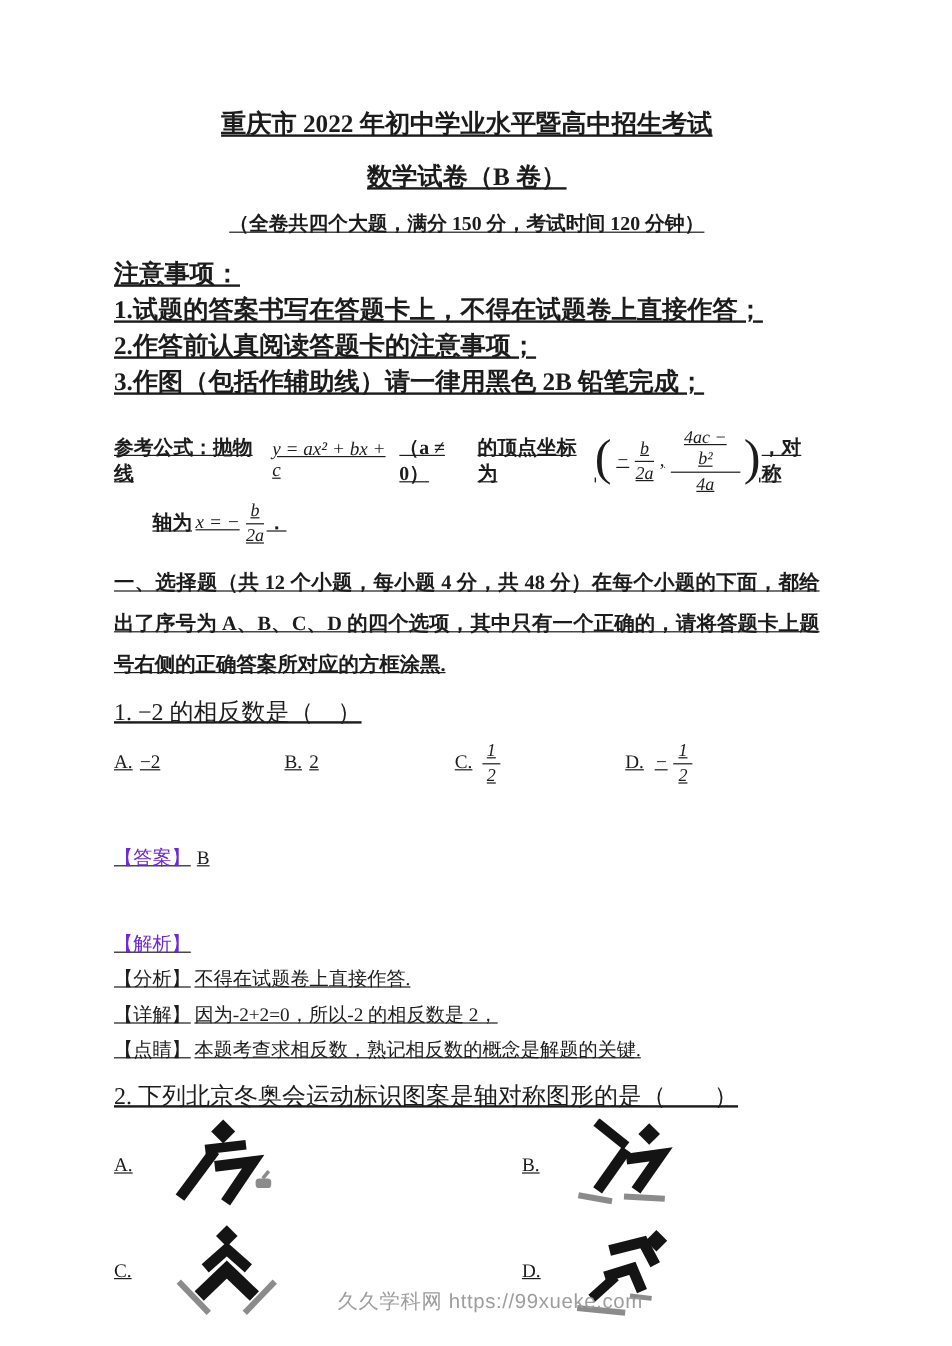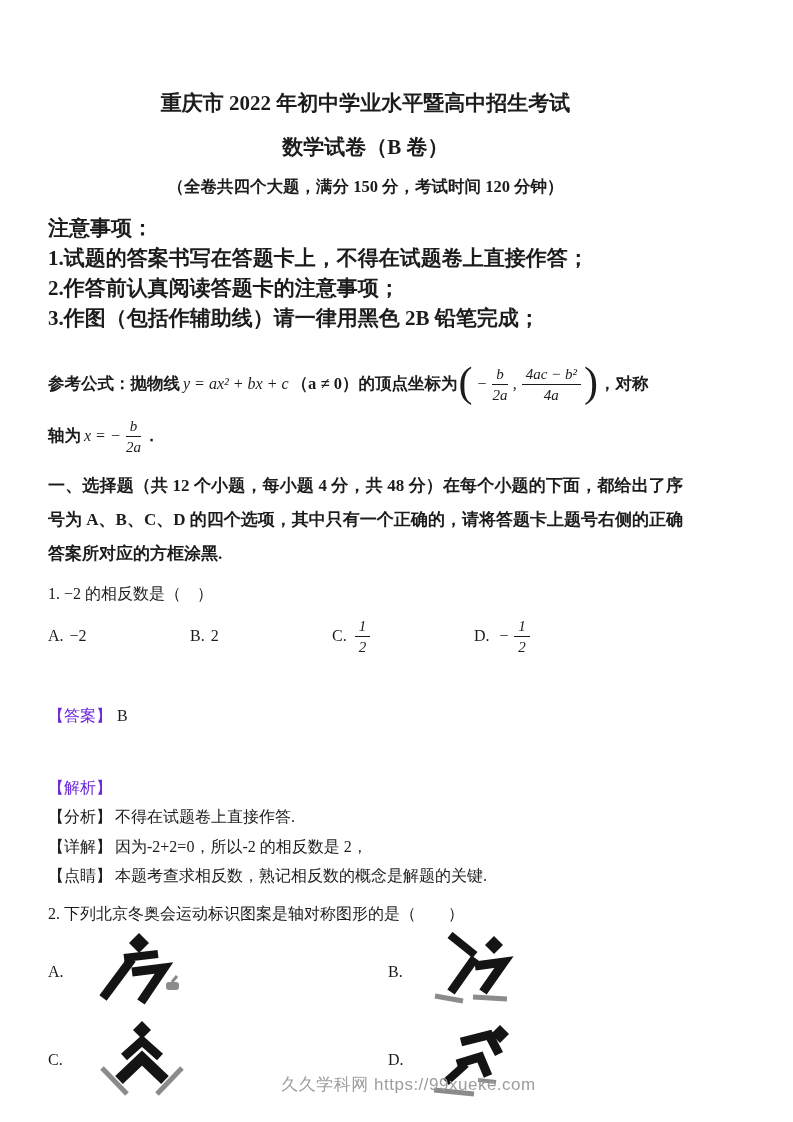--- a/index.html
+++ b/index.html
@@ -1,34 +1,34 @@
 <!DOCTYPE html>
 <html><head>
 <meta charset="utf-8">
 <style>
   html,body{margin:0;padding:0;background:#ffffff;}
   body{width:793px;height:1122px;position:relative;font-family:"Liberation Serif",serif;color:#1c1c1c;}
-  .page{position:relative;width:793px;height:1122px;box-sizing:border-box;padding:88px 110px 0 48px;overflow:hidden;background:#ffffff;}
+  .page{position:relative;width:793px;height:1122px;box-sizing:border-box;padding:88px 110px 0 95px;overflow:hidden;background:#ffffff;text-decoration:underline;}
   .title1{font-size:21px;line-height:30px;font-weight:bold;text-align:center;}
   .title2{font-size:21px;line-height:30px;font-weight:bold;text-align:center;margin-top:14px;}
   .meta{font-size:16.5px;line-height:24px;font-weight:bold;text-align:center;margin-top:13px;}
   .bline{font-size:21px;line-height:30px;}
   .bold{font-weight:bold;}
   .notice{margin-top:14px;}
   .formula-line{font-size:16.5px;font-weight:bold;display:flex;align-items:center;flex-wrap:nowrap;}
   .formula-line.l1{margin-top:24px;height:54px;}
-  .formula-line.l2{height:50px;}
+  .formula-line.l2{height:50px;margin-left:32px;}
   .math{font-style:italic;font-weight:normal;font-family:"Liberation Serif",serif;font-size:16px;margin:0 3px;}
   .frac{display:inline-flex;flex-direction:column;vertical-align:middle;text-align:center;font-family:"Liberation Serif",serif;font-style:italic;font-weight:normal;line-height:1.2;margin:0 2px;font-size:15px;}
   .frac .num{border-bottom:1.3px solid #1c1c1c;padding:0 4px 1px 4px;}
   .frac .den{padding-top:1px;}
   .bigparen{font-size:42px;font-weight:normal;font-family:"Liberation Serif",serif;line-height:0;margin:0 1px;position:relative;top:-2px;}
   .cond{font-weight:bold;font-size:16.5px;}
   .section-heading{margin-top:8px;font-size:17px;line-height:34px;font-weight:bold;text-align:justify;}
-  .qline{font-size:16px;line-height:30px;margin-top:8px;}
+  .qline{font-size:20px;line-height:30px;margin-top:8px;}
   .options-row{display:flex;margin-top:4px;height:46px;align-items:center;font-size:16px;}
   .opt{width:142px;display:flex;align-items:center;}
   .opt .lbl{margin-right:6px;}
   .ansline{font-size:16px;line-height:29.5px;display:flex;align-items:baseline;}
   .tagblue{color:#6d28d9;margin-top:42px;}
   .tag{margin-right:3px;}
   .ansval{margin-left:2px;}
   .icon-grid{display:grid;grid-template-columns:340px 1fr;margin-top:2px;row-gap:6px;}
   .icon-cell{display:flex;align-items:center;height:82px;}
   .icon-cell .lbl{font-size:16px;width:34px;}

